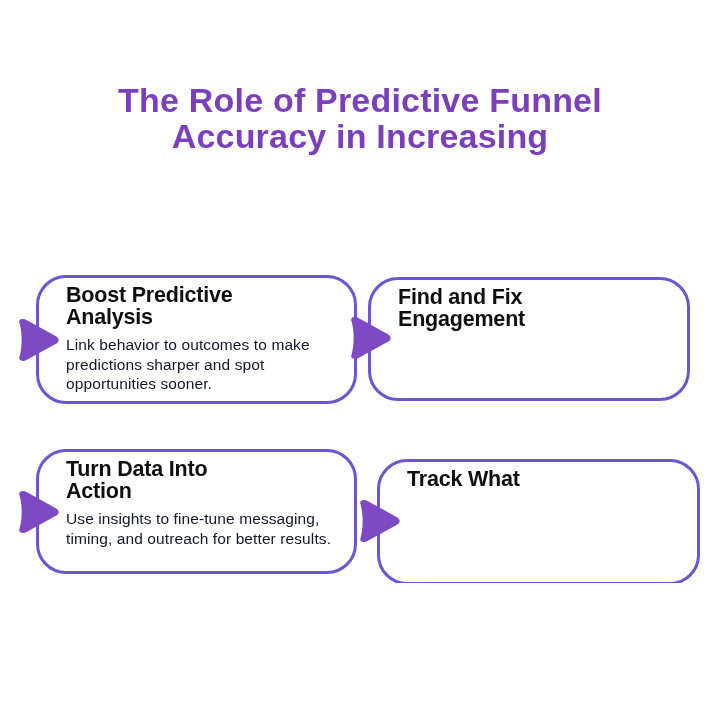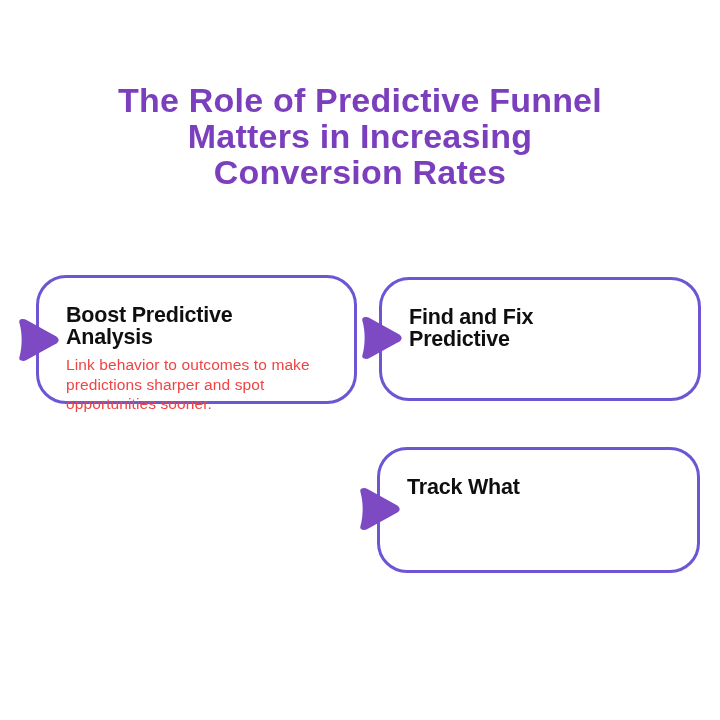--- a/index.html
+++ b/index.html
@@ -26,36 +26,36 @@
     font-size: 34px;
     line-height: 36px;
     letter-spacing: 0.2px;
   }
   .card {
     position: absolute;
     background: #ffffff;
     border: 3px solid #6D55D4;
     border-radius: 30px;
     box-sizing: border-box;
-    padding: 26px 18px 10px 27px;
+    padding: 6px 18px 10px 27px;
   }
   .card-0 { left: 36px;  top: 275px; width: 321px; height: 129px; }
-  .card-1 { left: 379px; top: 277px; width: 322px; height: 124px; }
+  .card-1 { left: 368px; top: 277px; width: 322px; height: 124px; }
   .card-2 { left: 36px;  top: 449px; width: 321px; height: 125px; }
-  .card-3 { left: 377px; top: 447px; width: 323px; height: 126px; }
+  .card-3 { left: 377px; top: 459px; width: 323px; height: 126px; }
   .card-heading {
     color: #0f0f0f;
     font-weight: 700;
     font-size: 21.5px;
     line-height: 22px;
     letter-spacing: -0.2px;
     margin: 0 0 7px 0;
   }
   .card-body {
-    color: #ef4444;
+    color: #0f172a;
     font-size: 15.5px;
     line-height: 19.5px;
     letter-spacing: 0.1px;
   }
   .arrow {
     position: absolute;
     left: -27px;
     top: 50%;
     margin-top: -23px;
     width: 52px;
@@ -63,45 +63,54 @@
   }
   .card-3 .arrow, .card-1 .arrow { margin-top: -24px; }
 </style>
 </head>
 <body>
 
 <div class="canvas">
 
   <div class="title">
     <div>The Role of Predictive Funnel</div>
-    <div>Matters in Increasing</div>
-    <div>Conversion Rates</div>
+    <div>Accuracy in Increasing</div>
   </div>
 
   <div class="card card-0">
     <svg class="arrow" viewBox="0 0 54 50">
       <path d="M7,7 C5,2 11,1 15,3.5 L45,20 C51,23 51,27 45,30 L15,46.5 C11,49 5,48 7,43 C10,32 10,18 7,7 Z" fill="#7D4AC4"></path>
     </svg>
     <div class="card-heading">
       <div>Boost Predictive</div>
       <div>Analysis</div>
     </div>
     <div class="card-body">Link behavior to outcomes to make predictions sharper and spot opportunities sooner.</div>
   </div>
 
   <div class="card card-1">
     <svg class="arrow" viewBox="0 0 54 50">
       <path d="M7,7 C5,2 11,1 15,3.5 L45,20 C51,23 51,27 45,30 L15,46.5 C11,49 5,48 7,43 C10,32 10,18 7,7 Z" fill="#7D4AC4"></path>
     </svg>
     <div class="card-heading">
       <div>Find and Fix</div>
-      <div>Predictive</div>
+      <div>Engagement</div>
     </div>
   </div>
 
+  <div class="card card-2">
+    <svg class="arrow" viewBox="0 0 54 50">
+      <path d="M7,7 C5,2 11,1 15,3.5 L45,20 C51,23 51,27 45,30 L15,46.5 C11,49 5,48 7,43 C10,32 10,18 7,7 Z" fill="#7D4AC4"></path>
+    </svg>
+    <div class="card-heading">
+      <div>Turn Data Into</div>
+      <div>Action</div>
+    </div>
+    <div class="card-body">Use insights to fine-tune messaging, timing, and outreach for better results.</div>
+  </div>
 
   <div class="card card-3">
     <svg class="arrow" viewBox="0 0 54 50">
       <path d="M7,7 C5,2 11,1 15,3.5 L45,20 C51,23 51,27 45,30 L15,46.5 C11,49 5,48 7,43 C10,32 10,18 7,7 Z" fill="#7D4AC4"></path>
     </svg>
     <div class="card-heading">
       <div>Track What</div>
     </div>
   </div>
 

